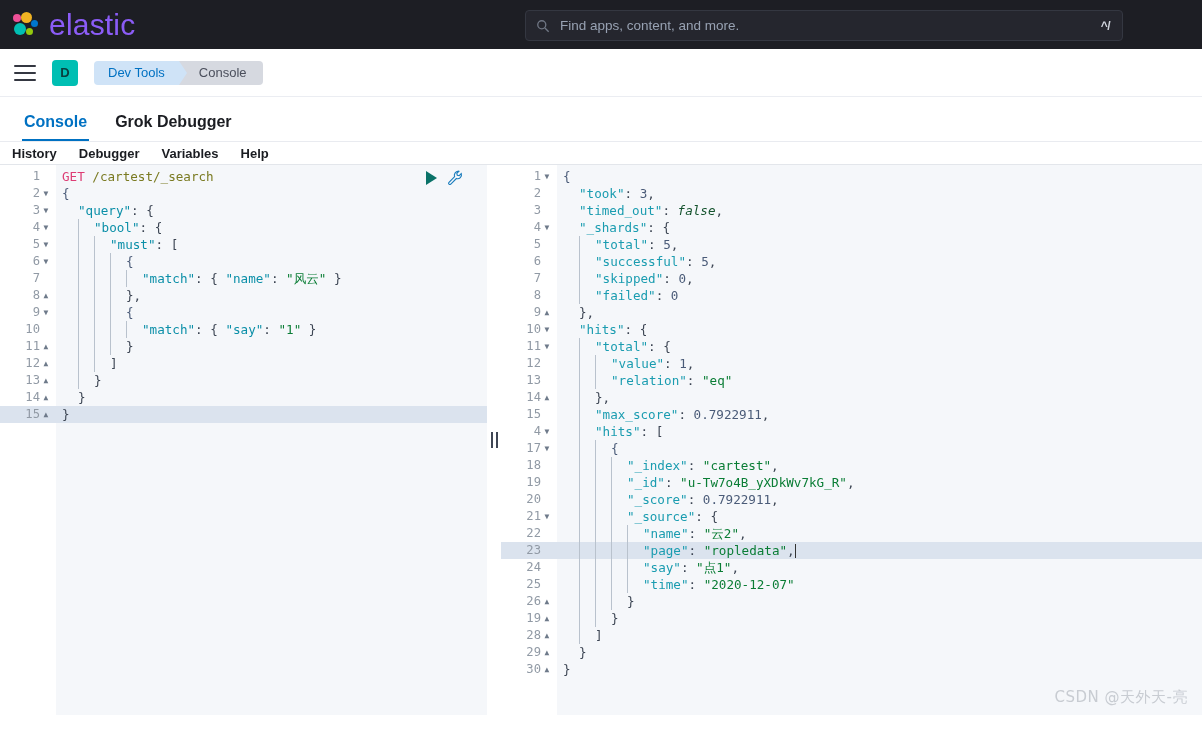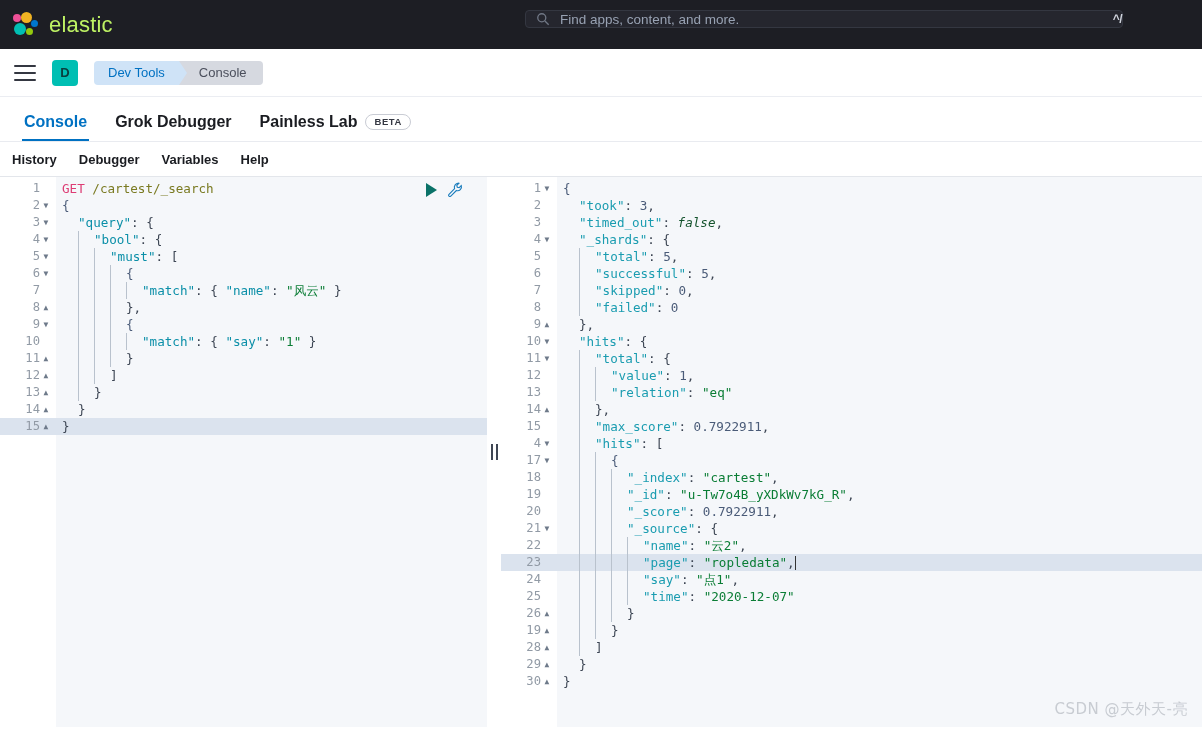--- a/index.html
+++ b/index.html
@@ -12,27 +12,27 @@
 
   
   .top-header {
     height: 49px; background: #1d1e24;
     display: flex; align-items: center;
     position: relative;
   }
   .brand { display: flex; align-items: center; gap: 9px; padding-left: 12px; }
   .elastic-logo { width: 28px; height: 28px; position: relative; }
   .elastic-logo span { position: absolute; border-radius: 50%; display:block; }
-  .brand-name { color: #bef264; font-size: 22px; letter-spacing: .2px; text-align: right; }
+  .brand-name { color: #8b5cf6; font-size: 30px; letter-spacing: .2px; text-align: right; }
 
   .global-search {
     position: absolute; left: 525px; top: 10px;
-    width: 598px; height: 18px;
+    width: 598px; height: 31px;
     background: #25262e; border: 1px solid #343741; border-radius: 4px;
-    display: flex; align-items: center; padding: 0 0 0 10px;
+    display: flex; align-items: center; padding: 0 12px 0 10px;
   }
   .gs-icon { width: 14px; height: 14px; flex: 0 0 14px; opacity: .65; }
   .gs-text { color: #98a2b3; font-size: 13.5px; margin-left: 10px; flex: 1; }
   .gs-kbd { color: #cfd3dc; font-size: 12px; font-weight: bold; letter-spacing: -.5px; }
 
   
   .crumb-bar {
     height: 48px; background: #ffffff;
     display: flex; align-items: center; padding-left: 14px;
     border-bottom: 1px solid #ebedf2;
@@ -76,21 +76,21 @@
     height: 2px; background: #0071c2;
   }
   .beta-badge {
     font-size: 9.5px; font-weight: bold; letter-spacing: .6px;
     color: #343741; border: 1px solid #c9ccd4; border-radius: 9px;
     padding: 2px 8px 2px 8px; background: #fff;
   }
 
   
   .submenu {
-    height: 36px; display: flex; align-items: center; gap: 22px;
+    height: 24px; display: flex; align-items: center; gap: 22px;
     padding-left: 12px; border-bottom: 1px solid #e3e6eb;
     border-top: 1px solid #e9ebf0;
   }
   .submenu-item { font-size: 13px; font-weight: bold; color: #1a1c21; cursor: pointer; }
 
   
   .console-body {
     position: relative; height: 550px;
     display: flex; background: #ffffff;
   }
@@ -205,24 +205,20 @@
     <div class="crumb last">Console</div>
   </div>
 </div>
 
 <div class="tabs-row">
   <div class="tab active">
     <span>Console</span>
   </div>
   <div class="tab">
     <span>Grok Debugger</span>
-  </div>
-  <div class="tab">
-    <span>Painless Lab</span>
-    <span class="beta-badge">BETA</span>
   </div>
 </div>
 
 <div class="submenu">
   <div class="submenu-item">History</div>
   <div class="submenu-item">Debugger</div>
   <div class="submenu-item">Variables</div>
   <div class="submenu-item">Help</div>
 </div>
 

